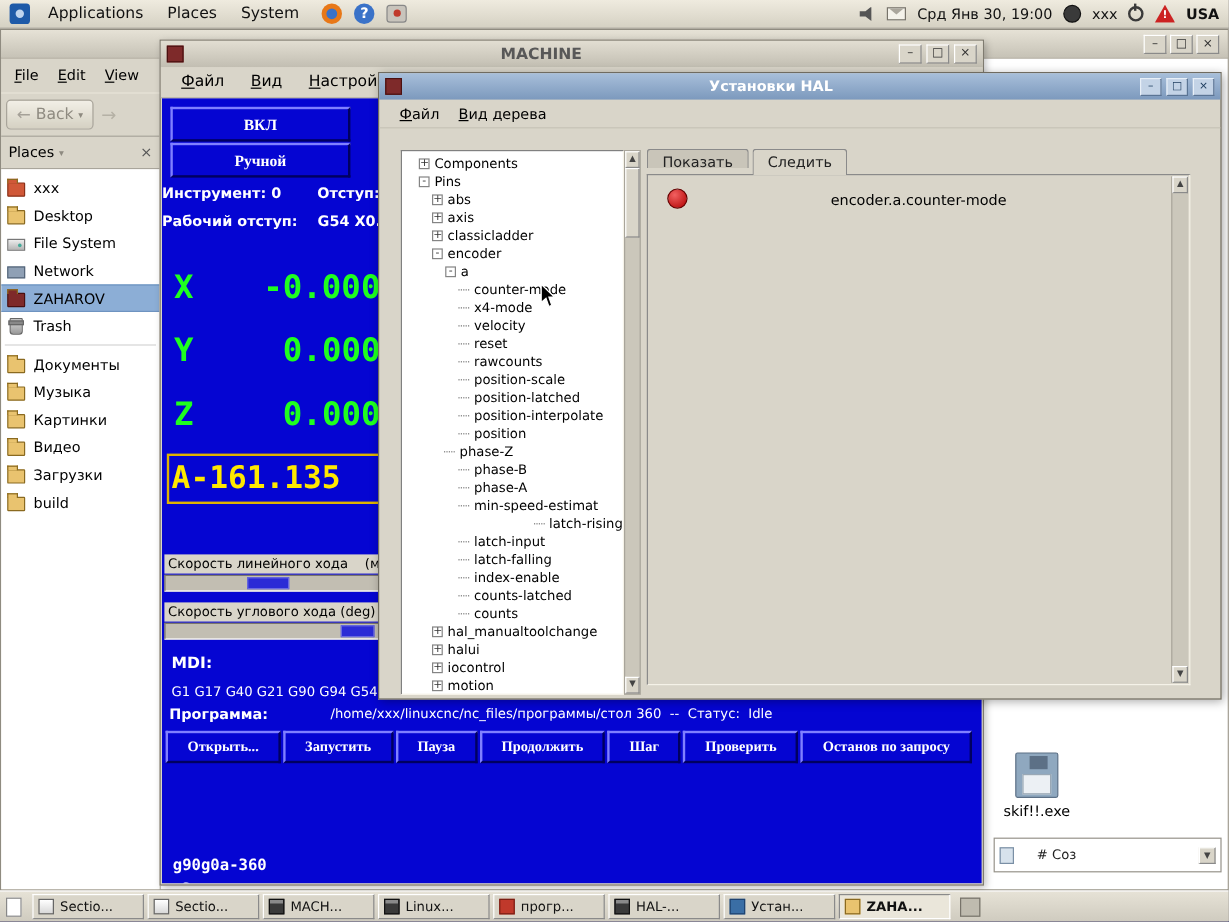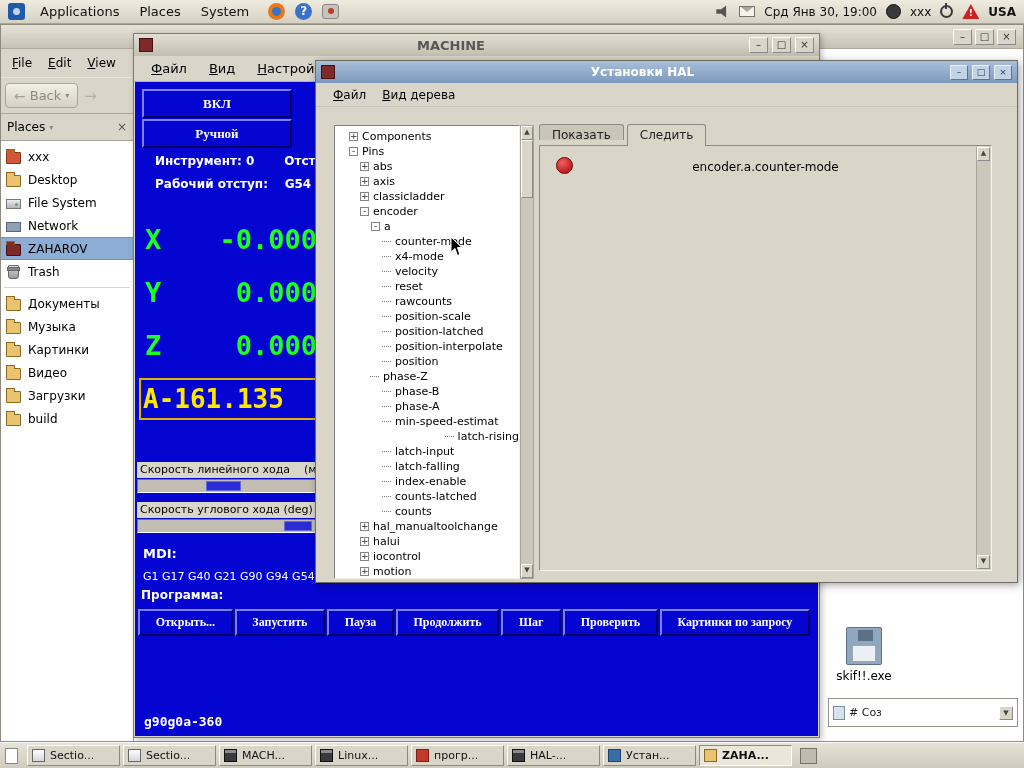--- a/index.html
+++ b/index.html
@@ -74,40 +74,40 @@
   .icon-trash{width:11px;flex:0 0 11px;height:14px;margin:0 2px;border-radius:1px 1px 3px 3px;
     background:linear-gradient(#DCDCDC,#9A9A9A);border:1px solid #666}
   .icon-trash::before{content:"";position:absolute;left:-2px;top:1px;right:-2px;height:2px;background:#888;border:1px solid #666}
   .fm-content{position:absolute;left:133px;top:24px;right:0;bottom:0;background:#FFF}
   .desktop-file{position:absolute;left:693px;top:578px;width:74px;text-align:center}
   .floppy{width:36px;height:38px;margin:0 auto;background:#8FA8BF;border:1px solid #5C7086;border-radius:2px;position:relative}
   .floppy::before{content:"";position:absolute;left:5px;bottom:2px;right:5px;height:15px;background:#ECF0F4;border:1px solid #9AA8B5}
   .floppy::after{content:"";position:absolute;top:2px;left:11px;width:15px;height:11px;background:#5C7086}
   .file-label{font-size:12px;color:#000;margin-top:4px}
   .fragment{position:absolute;left:694px;top:649px;width:190px;height:29px;background:#FFF;border:1px solid #97938A;
-    display:flex;align-items:center;gap:4px;padding:0 4px}
+    display:flex;align-items:center;gap:19px;padding:0 4px}
   .frag-icon{width:12px;height:14px;background:#D7E2EC;border:1px solid #7A8FA5;flex:0 0 12px}
   .frag-text{font-size:11px;color:#222;white-space:pre}
   .frag-sb{margin-left:auto;width:14px;height:14px;background:#D9D5C9;border:1px solid;
     border-color:#FFF #8A8A8A #8A8A8A #FFF;font-size:7px;line-height:12px;text-align:center;color:#444}
 
   
   .machine-window{position:absolute;left:133px;top:33px;width:687px;height:705px;z-index:2;
     background:#D9D5C9;border:1px solid #7F7B70;box-shadow:2px 2px 6px rgba(0,0,0,.25)}
   .m-titlebar{height:22px;background:linear-gradient(#E2DED2,#C2BEB2);display:flex;align-items:center;gap:4px;padding:0 5px}
   .m-title{flex:1;text-align:center;font-weight:bold;font-size:13px;color:#585858}
   .app-ico{width:14px;height:14px;background:#7E2A2A;border:1px solid #4A1010;flex:0 0 14px}
   .m-menubar{height:26px;display:flex;align-items:center;gap:4px;padding:0 8px;font-size:13px;
     background:#D9D5C9;border-bottom:1px solid #B5B1A5}
   .m-menu-item{padding:3px 9px}
   .m-body{position:absolute;left:1px;top:48px;right:1px;bottom:1px;background:#0505D2;overflow:hidden}
   .blue-btn{background:#0505D2;color:#FFF;border:2px solid;border-color:#8080FF #000060 #000060 #8080FF;
     font-family:Liberation Serif, serif}
   .mode-btn{position:absolute;left:7px;width:150px;height:29px;font-size:13px;font-weight:bold;text-align:center}
-  .info-line{position:absolute;left:20px;color:#FFF;font-size:12px;font-weight:bold;white-space:pre;display:flex;}
+  .info-line{position:absolute;left:0;color:#FFF;font-size:12px;font-weight:bold;white-space:pre;display:flex;}
   .offset-val{background:#FF9900;color:#000;padding:0 3px;margin-left:6px}
   .axes{position:absolute;left:10px;top:141px;width:172px;display:flex;flex-direction:column;gap:19px}
   .axis-row{display:flex;justify-content:space-between;height:34px;line-height:34px;
     font-family:"DejaVu Sans Mono",monospace;font-weight:bold;font-size:27px;color:#1FFF1F}
   .a-box{position:absolute;left:4px;top:296px;width:178px;height:42px;border:2px solid #E0B400;
     display:flex;align-items:center;padding:0 2px;color:#FFE800;
     font-family:"DejaVu Sans Mono",monospace;font-weight:bold;font-size:26px;white-space:pre}
   .speed-label{position:absolute;left:2px;width:180px;height:16px;background:#D9D5C9;color:#000;
     font-size:11px;padding:1px 3px;white-space:pre;overflow:hidden}
   .speed-bar{position:absolute;left:2px;width:180px;height:14px;background:#C2BEB2;
@@ -347,31 +347,32 @@
       <div class="speed-label" style="top:420px">Скорость углового хода (deg)</div>
       <div class="speed-bar" style="top:437px">
         <span class="speed-fill" style="left:82%;width:16%"></span>
       </div>
 
       <div class="mdi">MDI:</div>
       <div class="gcodes">G1 G17 G40 G21 G90 G94 G54</div>
 
       <div class="prog-row">
         <span class="prog-label">Программа:</span>
+        <span class="prog-info">/home/xxx/linuxcnc/nc_files/программы/стол 360  --  Статус:  Idle</span>
       </div>
 
       <div class="ctrl-row">
 
       <button class="blue-btn ctrl-btn">Открыть...</button>
           <button class="blue-btn ctrl-btn">Запустить</button>
           <button class="blue-btn ctrl-btn">Пауза</button>
           <button class="blue-btn ctrl-btn">Продолжить</button>
           <button class="blue-btn ctrl-btn">Шаг</button>
           <button class="blue-btn ctrl-btn">Проверить</button>
-          <button class="blue-btn ctrl-btn">Картинки по запросу</button>
+          <button class="blue-btn ctrl-btn">Останов по запросу</button>
         </div>
 
       <div class="prog-lines">
         
       <div class="prog-line">g90g0a-360</div><div class="prog-line">m2</div></div>
     </div>
   </div>
 
   <div class="hal-window">
     <div class="h-titlebar">

